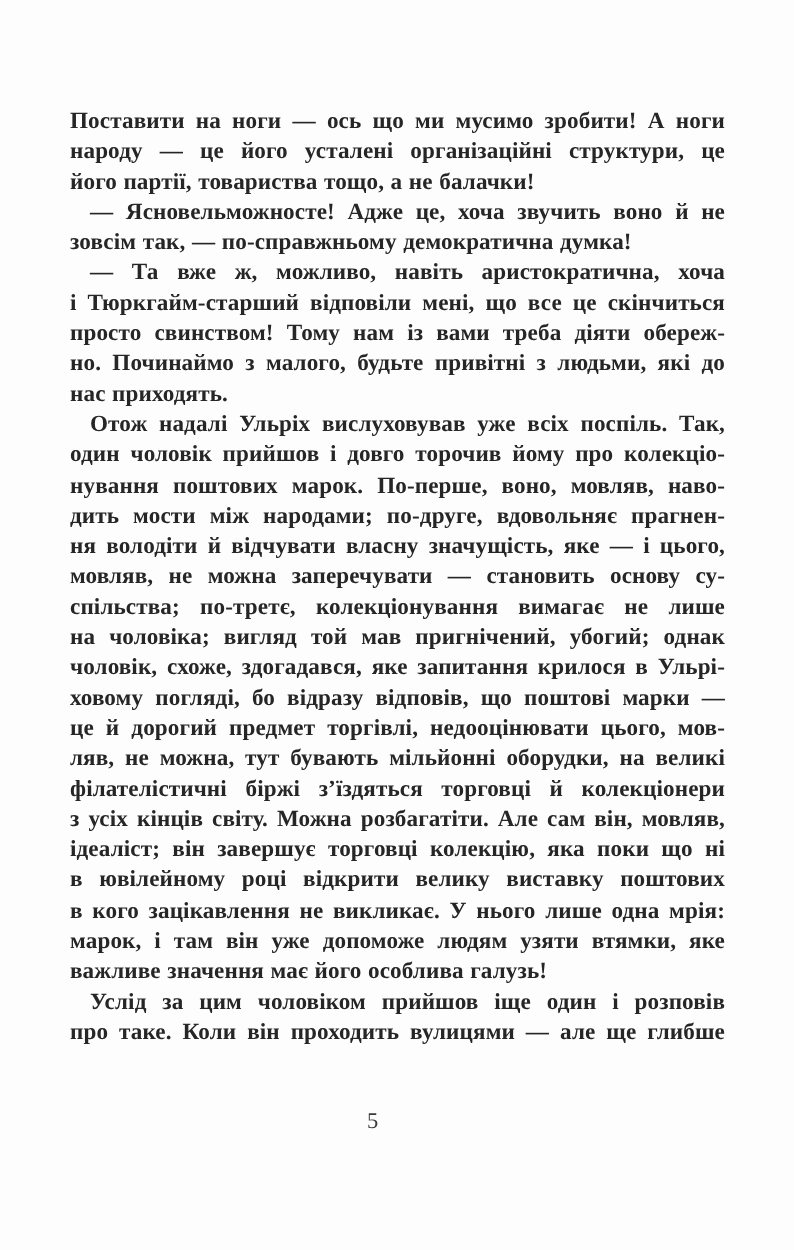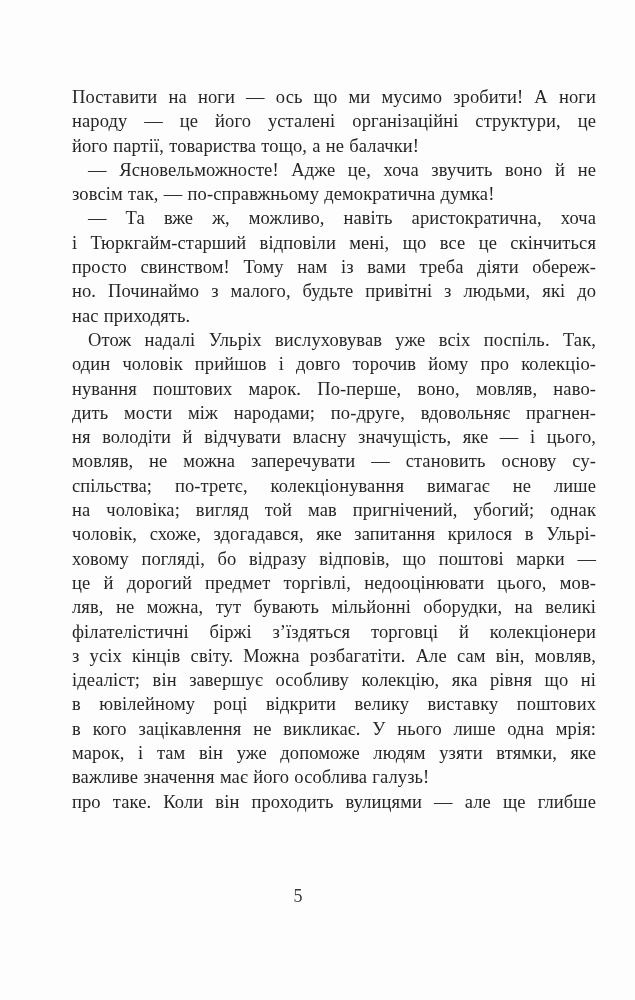--- a/index.html
+++ b/index.html
@@ -17,23 +17,24 @@
   }
   .page {
     position: absolute;
     left: 0; top: 0;
     width: 635px;
     height: 1000px;
     background: #fdfdfd;
   }
   .text-block {
     position: absolute;
-    left: 72px;
+    left: 56px;
     top: 85px;
     width: 524px;
+    font-weight: bold;
   }
   .para {
     margin: 0;
     padding: 0;
   }
   .line {
     font-size: 18.5px;
     line-height: 24.3px;
     height: 24.3px;
     text-align: justify;
@@ -90,24 +91,25 @@
         <div class="line">ня володіти й відчувати власну значущість, яке — і цього,</div>
         <div class="line">мовляв, не можна заперечувати — становить основу су-</div>
         <div class="line">спільства; по-третє, колекціонування вимагає не лише</div>
         <div class="line">на чоловіка; вигляд той мав пригнічений, убогий; однак</div>
         <div class="line">чоловік, схоже, здогадався, яке запитання крилося в Ульрі-</div>
         <div class="line">ховому погляді, бо відразу відповів, що поштові марки —</div>
         <div class="line">це й дорогий предмет торгівлі, недооцінювати цього, мов-</div>
         <div class="line">ляв, не можна, тут бувають мільйонні оборудки, на великі</div>
         <div class="line">філателістичні біржі з’їздяться торговці й колекціонери</div>
         <div class="line">з усіх кінців світу. Можна розбагатіти. Але сам він, мовляв,</div>
-        <div class="line">ідеаліст; він завершує особливу колекцію, яка рівня що ні</div>
+        <div class="line">ідеаліст; він завершує торговці колекцію, яка поки що ні</div>
         <div class="line">в ювілейному році відкрити велику виставку поштових</div>
         <div class="line">в кого зацікавлення не викликає. У нього лише одна мрія:</div>
         <div class="line">марок, і там він уже допоможе людям узяти втямки, яке</div>
         <div class="line end">важливе значення має його особлива галузь!</div>
       </div>
       <div class="para">
+        <div class="line indent">Услід за цим чоловіком прийшов іще один і розповів</div>
         <div class="line">про таке. Коли він проходить вулицями — але ще глибше</div>
       </div>
     </div>
   <div class="folio">5</div>
 </div>
 
 </body></html>

